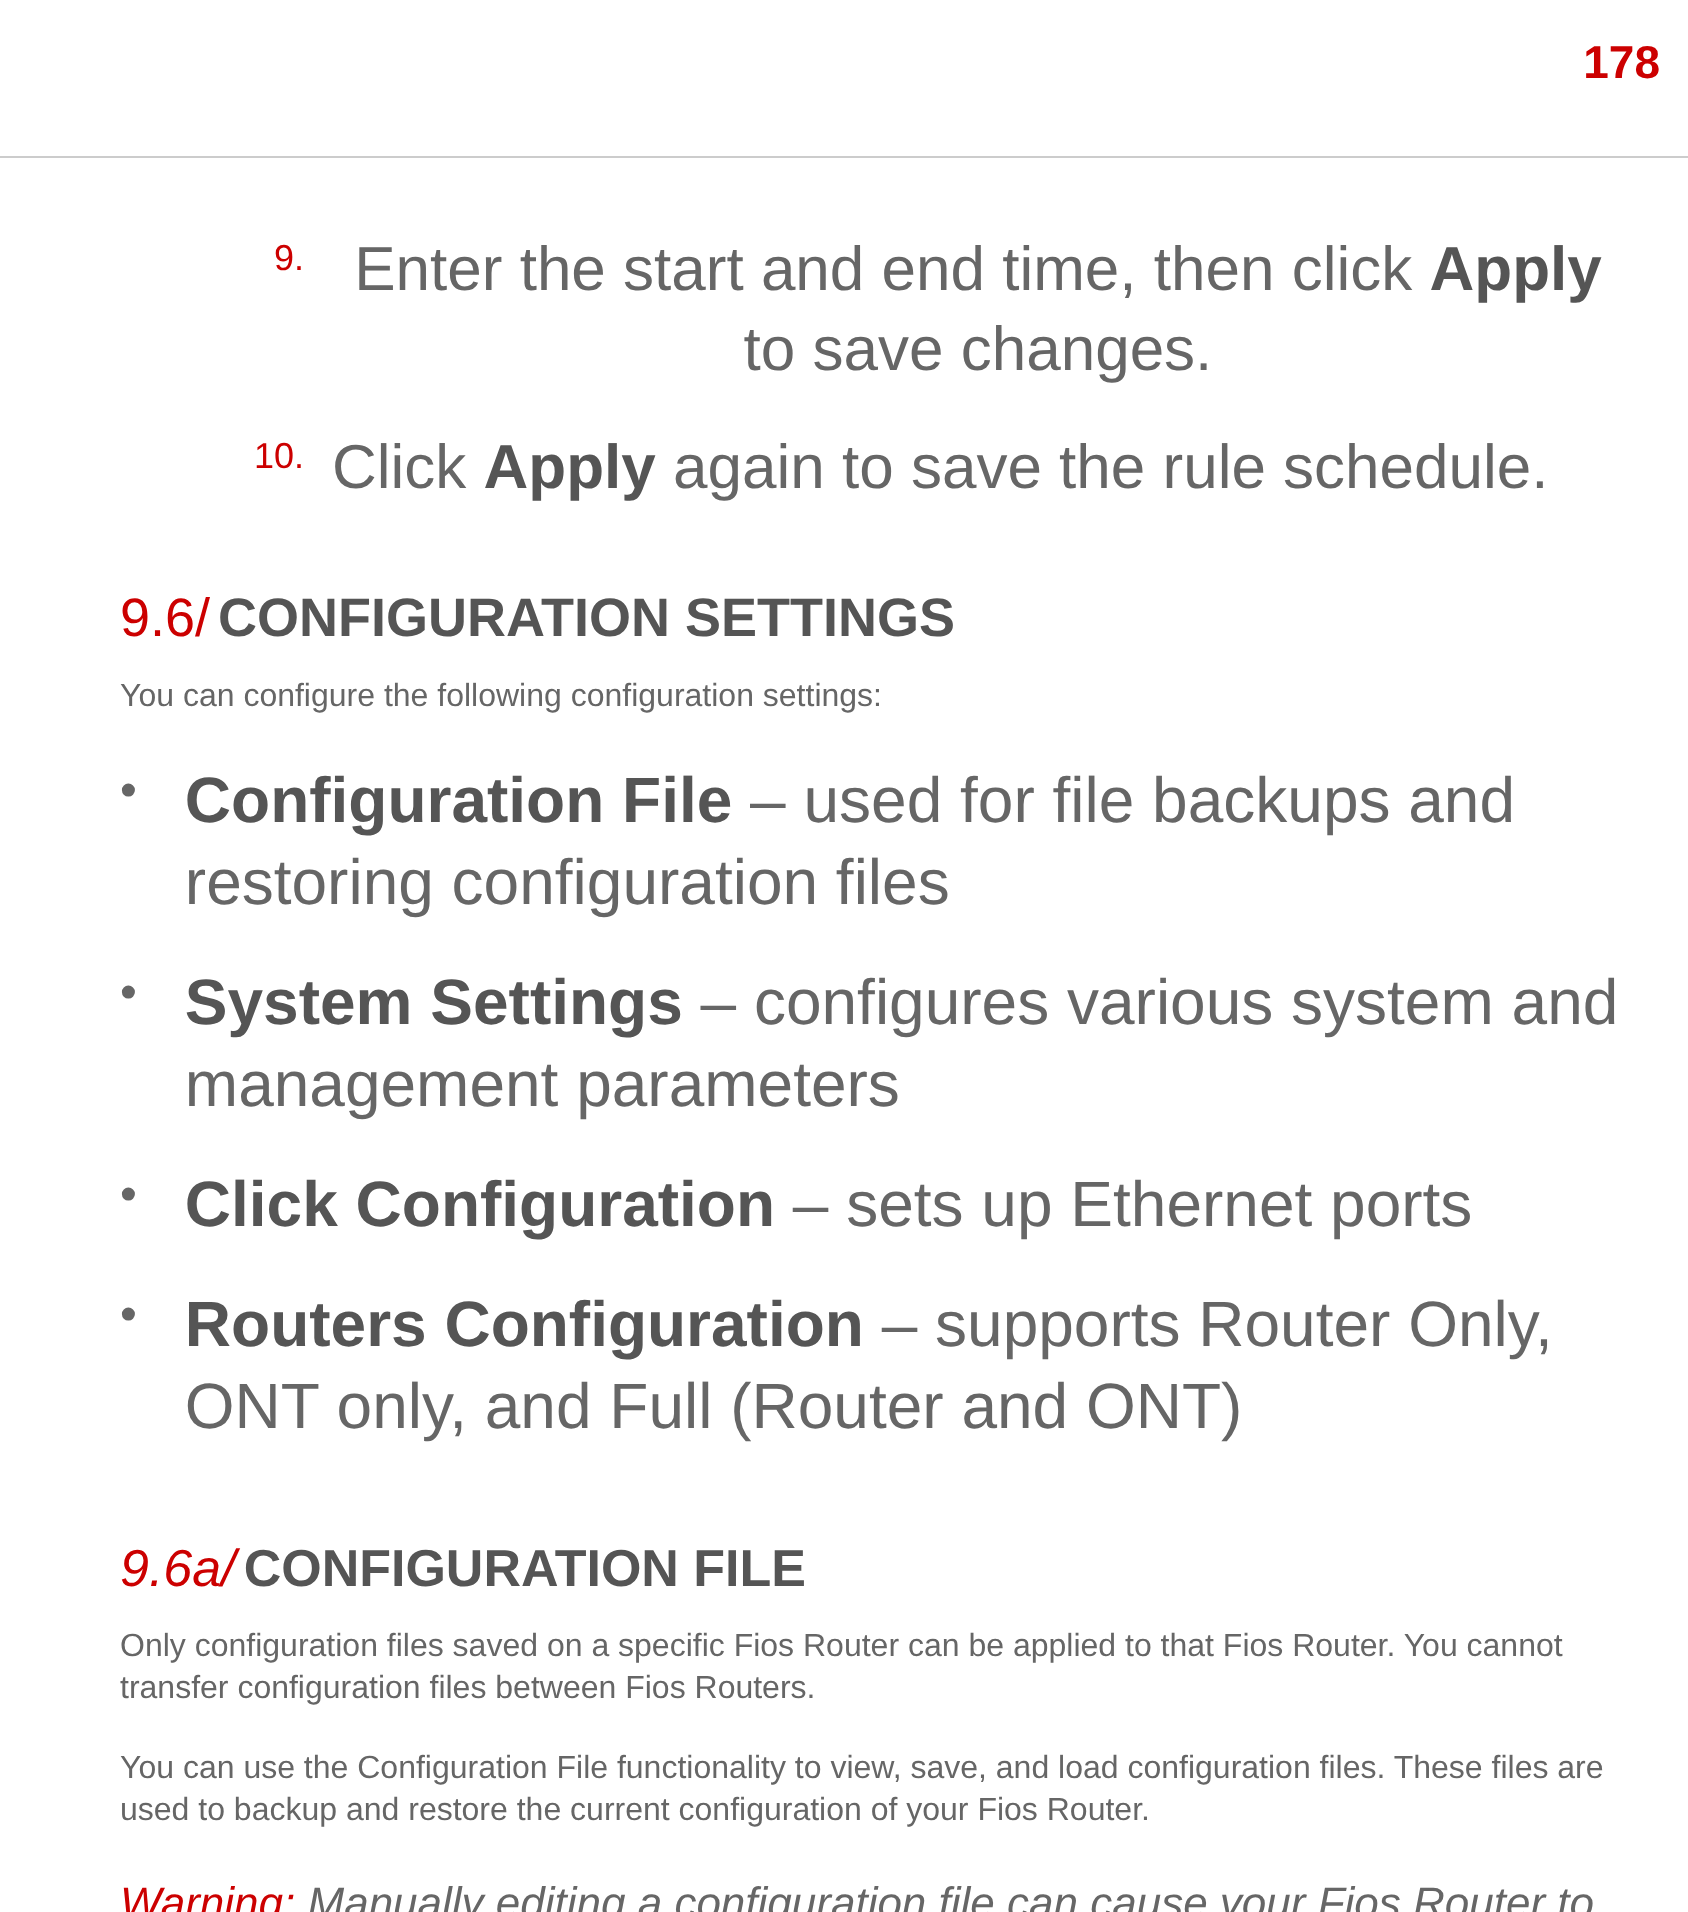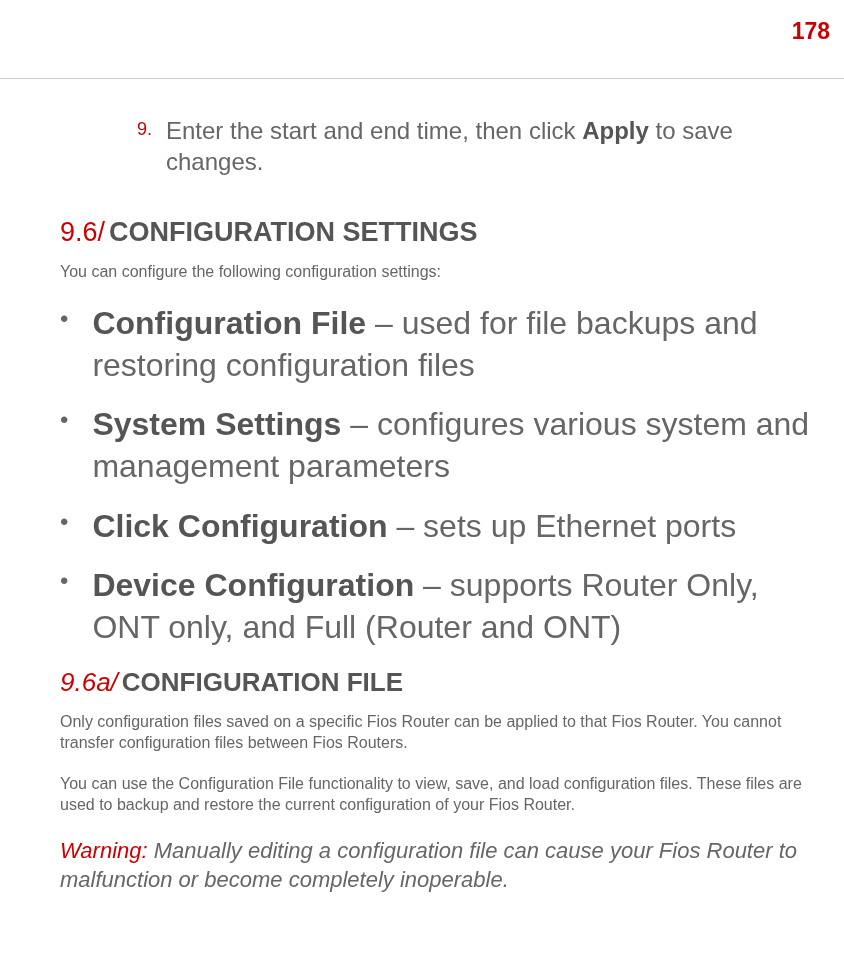--- a/index.html
+++ b/index.html
@@ -41,23 +41,24 @@
     .ordered-item .num {
       color: #c00;
       font-size: 18px;
       min-width: 32px;
       text-align: right;
       margin-right: 14px;
       margin-left: 60px;
       padding-top: 4px;
     }
     .ordered-item .item-text {
-      font-size: 24px;
+      font-size: 31px;
       line-height: 1.3;
       color: #666;
+      text-align: center;
     }
     .bold {
       font-weight: bold;
       color: #555;
     }
     .section-heading {
       margin-top: 40px;
       margin-bottom: 14px;
       font-size: 27px;
       font-weight: bold;
@@ -87,21 +88,21 @@
       color: #666;
       margin-right: 24px;
       line-height: 1.3;
     }
     .bullet-item .item-text {
       font-size: 32px;
       line-height: 1.3;
       color: #666;
     }
     .subsection-heading {
-      margin-top: 19px;
+      margin-top: 44px;
       margin-bottom: 14px;
       font-size: 26px;
       font-weight: bold;
       color: #555;
     }
     .subsection-heading .section-num {
       color: #c00;
       font-style: italic;
       font-weight: normal;
       margin-right: 4px;
@@ -124,20 +125,26 @@
 
 <div class="content">
 
   <div class="ordered-item">
     <div class="num">9.</div>
     <div class="item-text">
       <span>Enter the start and end time, then click </span><span class="bold">Apply</span><span> to save changes.</span>
     </div>
   </div>
 
+  <div class="ordered-item">
+    <div class="num">10.</div>
+    <div class="item-text">
+      <span>Click </span><span class="bold">Apply</span><span> again to save the rule schedule.</span>
+    </div>
+  </div>
 
   <h2 class="section-heading">
     <span class="section-num">9.6/</span><span>CONFIGURATION SETTINGS</span>
   </h2>
 
   <p class="para">You can configure the following configuration settings:</p>
 
   <ul class="bullet-list">
     <li class="bullet-item">
       <span class="bullet">•</span>
@@ -153,21 +160,21 @@
     </li>
     <li class="bullet-item">
       <span class="bullet">•</span>
       <span class="item-text">
         <span class="bold">Click Configuration</span><span> – sets up Ethernet ports</span>
       </span>
     </li>
     <li class="bullet-item">
       <span class="bullet">•</span>
       <span class="item-text">
-        <span class="bold">Device Configuration</span><span> – supports Router Only, ONT only, and Full (Router and ONT)</span>
+        <span class="bold">Routers Configuration</span><span> – supports Router Only, ONT only, and Full (Router and ONT)</span>
       </span>
     </li>
   </ul>
 
   <h3 class="subsection-heading">
     <span class="section-num">9.6a/</span><span>CONFIGURATION FILE</span>
   </h3>
 
   <p class="para">Only configuration files saved on a specific Fios Router can be applied to that Fios Router. You cannot transfer configuration files between Fios Routers.</p>
 

